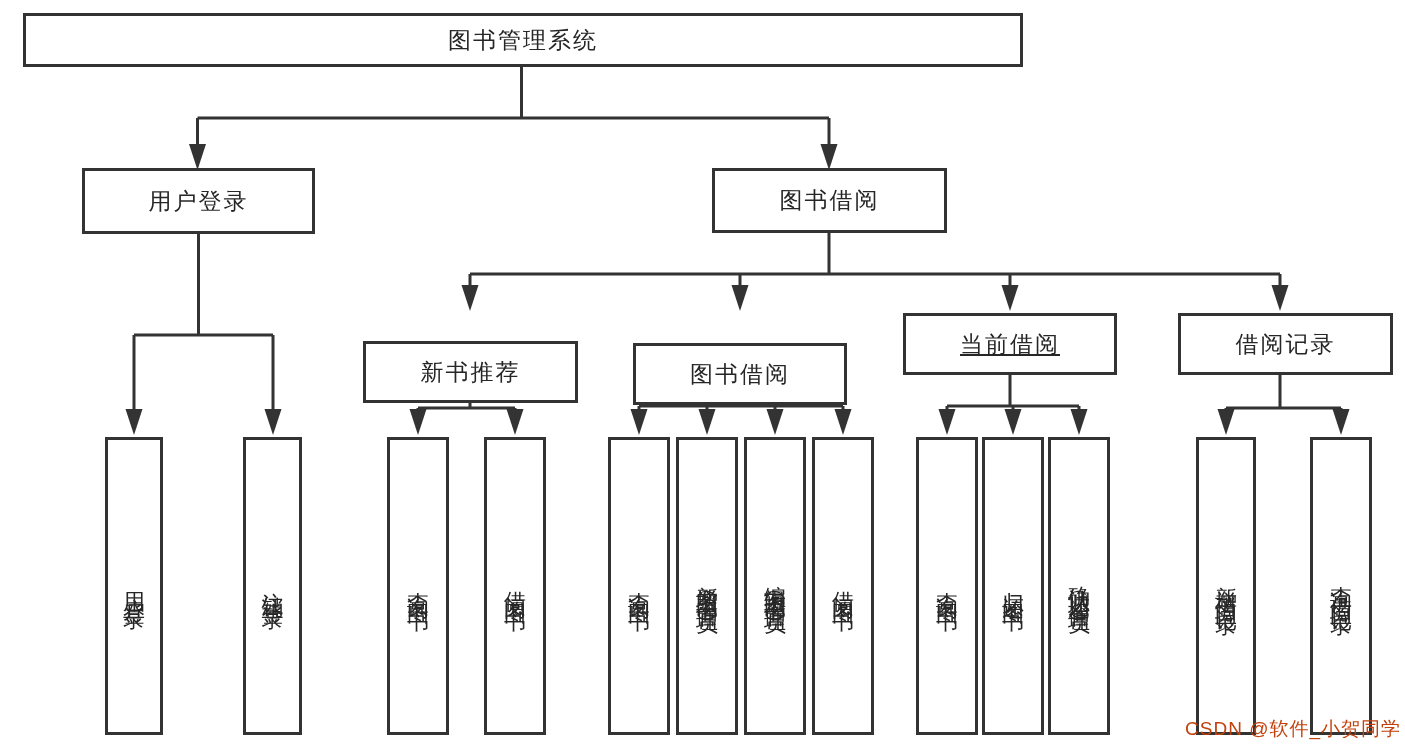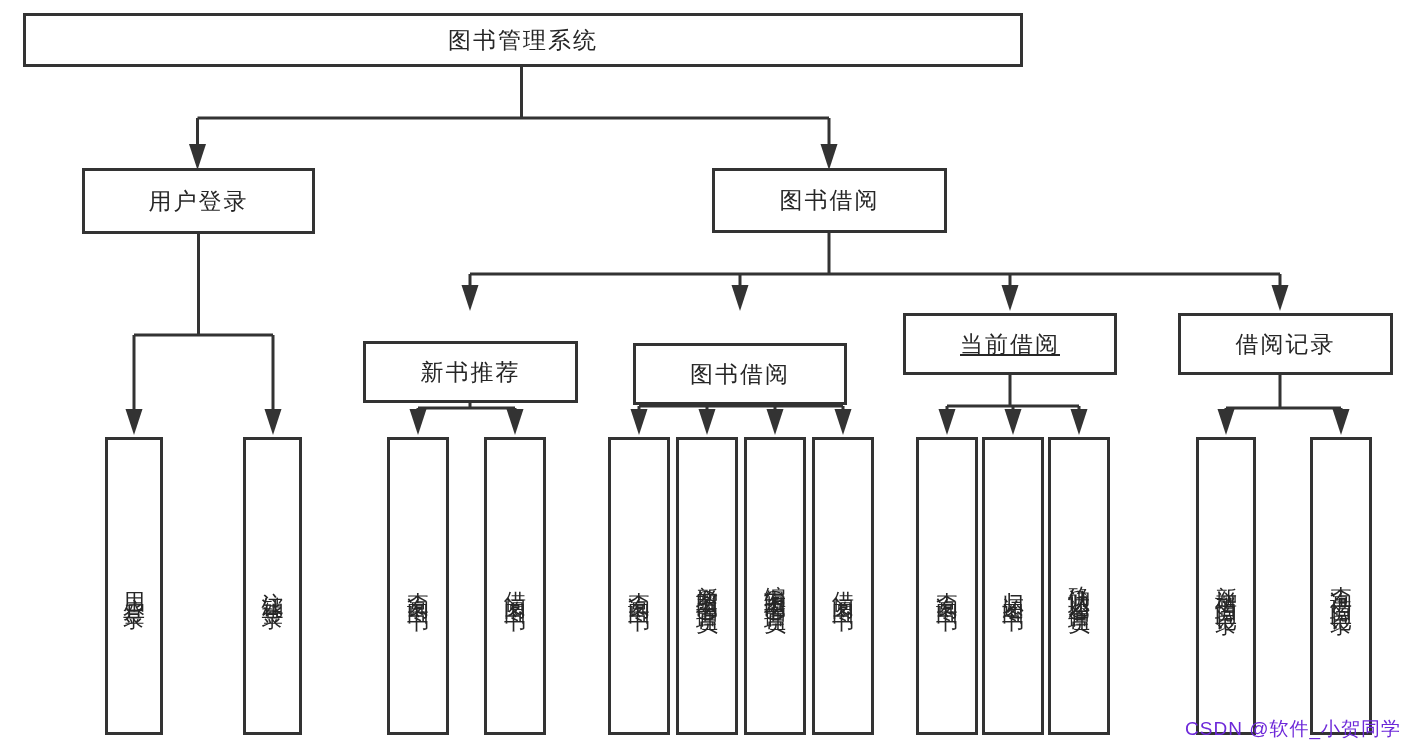--- a/index.html
+++ b/index.html
@@ -124,14 +124,14 @@
   <div class="box vbox long" style="left:744px; top:437px; width:62px; height:298px;">编辑图书（管理员）</div>
   <div class="box vbox" style="left:812px; top:437px; width:62px; height:298px;">借阅图书</div>
 
   <div class="box vbox" style="left:916px; top:437px; width:62px; height:298px;">查询图书</div>
   <div class="box vbox" style="left:982px; top:437px; width:62px; height:298px;">归还图书</div>
   <div class="box vbox long" style="left:1048px; top:437px; width:62px; height:298px;">确认归还（管理员）</div>
 
   <div class="box vbox" style="left:1196px; top:437px; width:60px; height:298px;">新增借阅记录</div>
   <div class="box vbox" style="left:1310px; top:437px; width:62px; height:298px;">查询借阅记录</div>
 
-  <div class="watermark" style="color:#6d28d9">CSDN @软件_小贺同学</div>
+  <div class="watermark" style="color:#c2410c">CSDN @软件_小贺同学</div>
 </div>
 
 </body></html>

